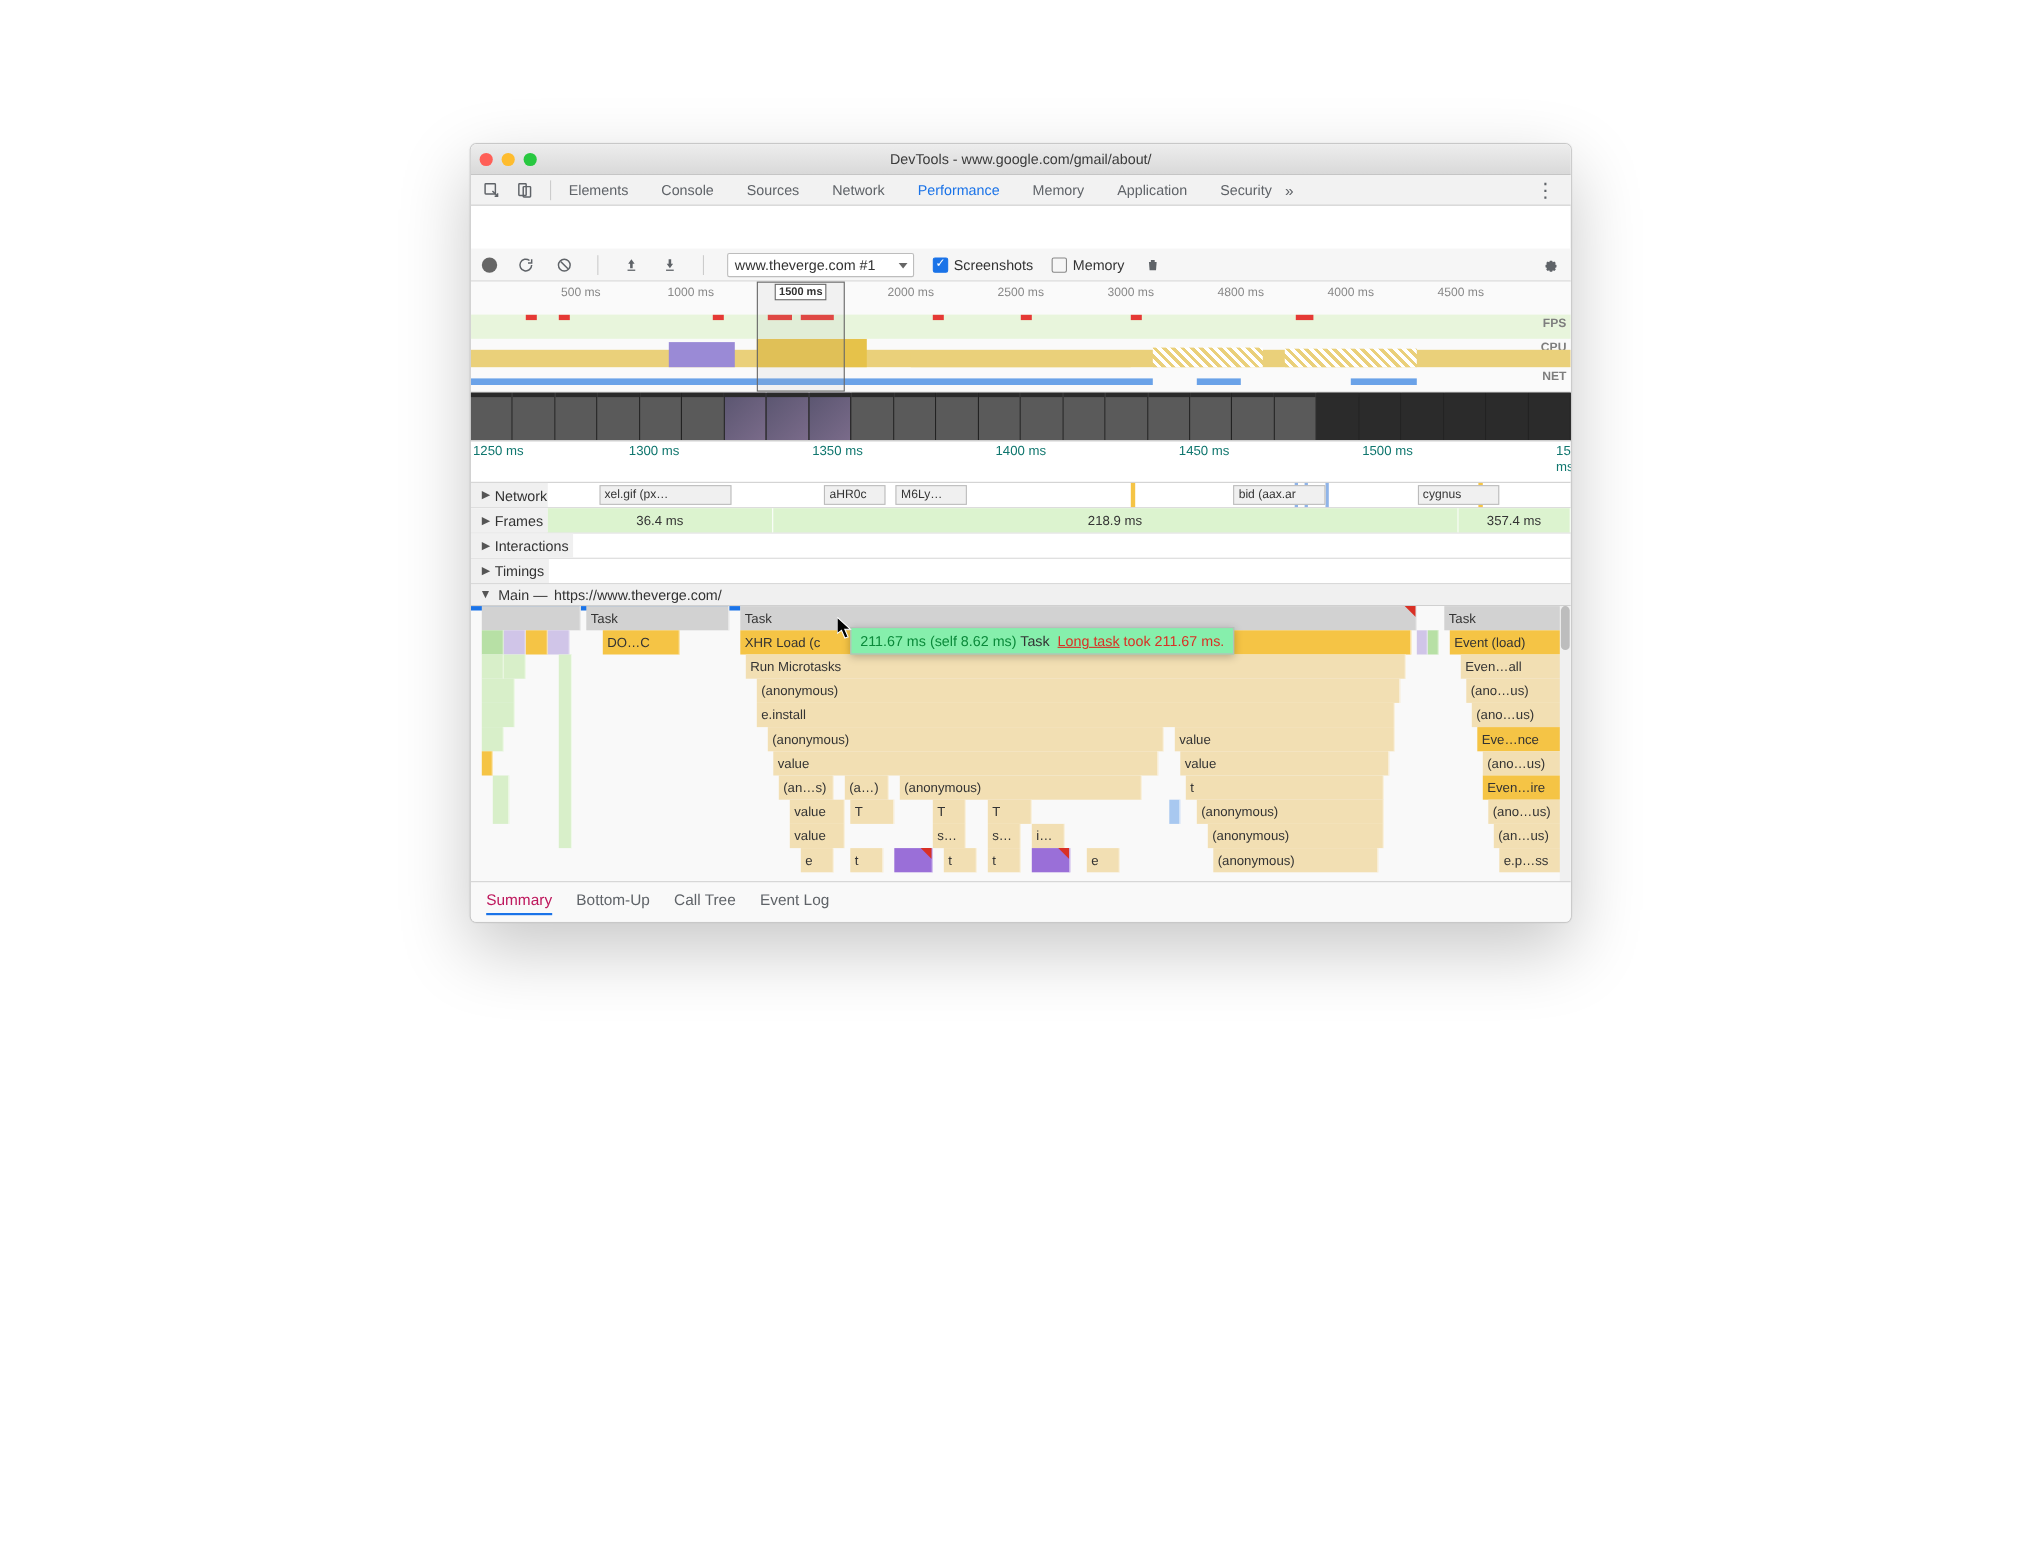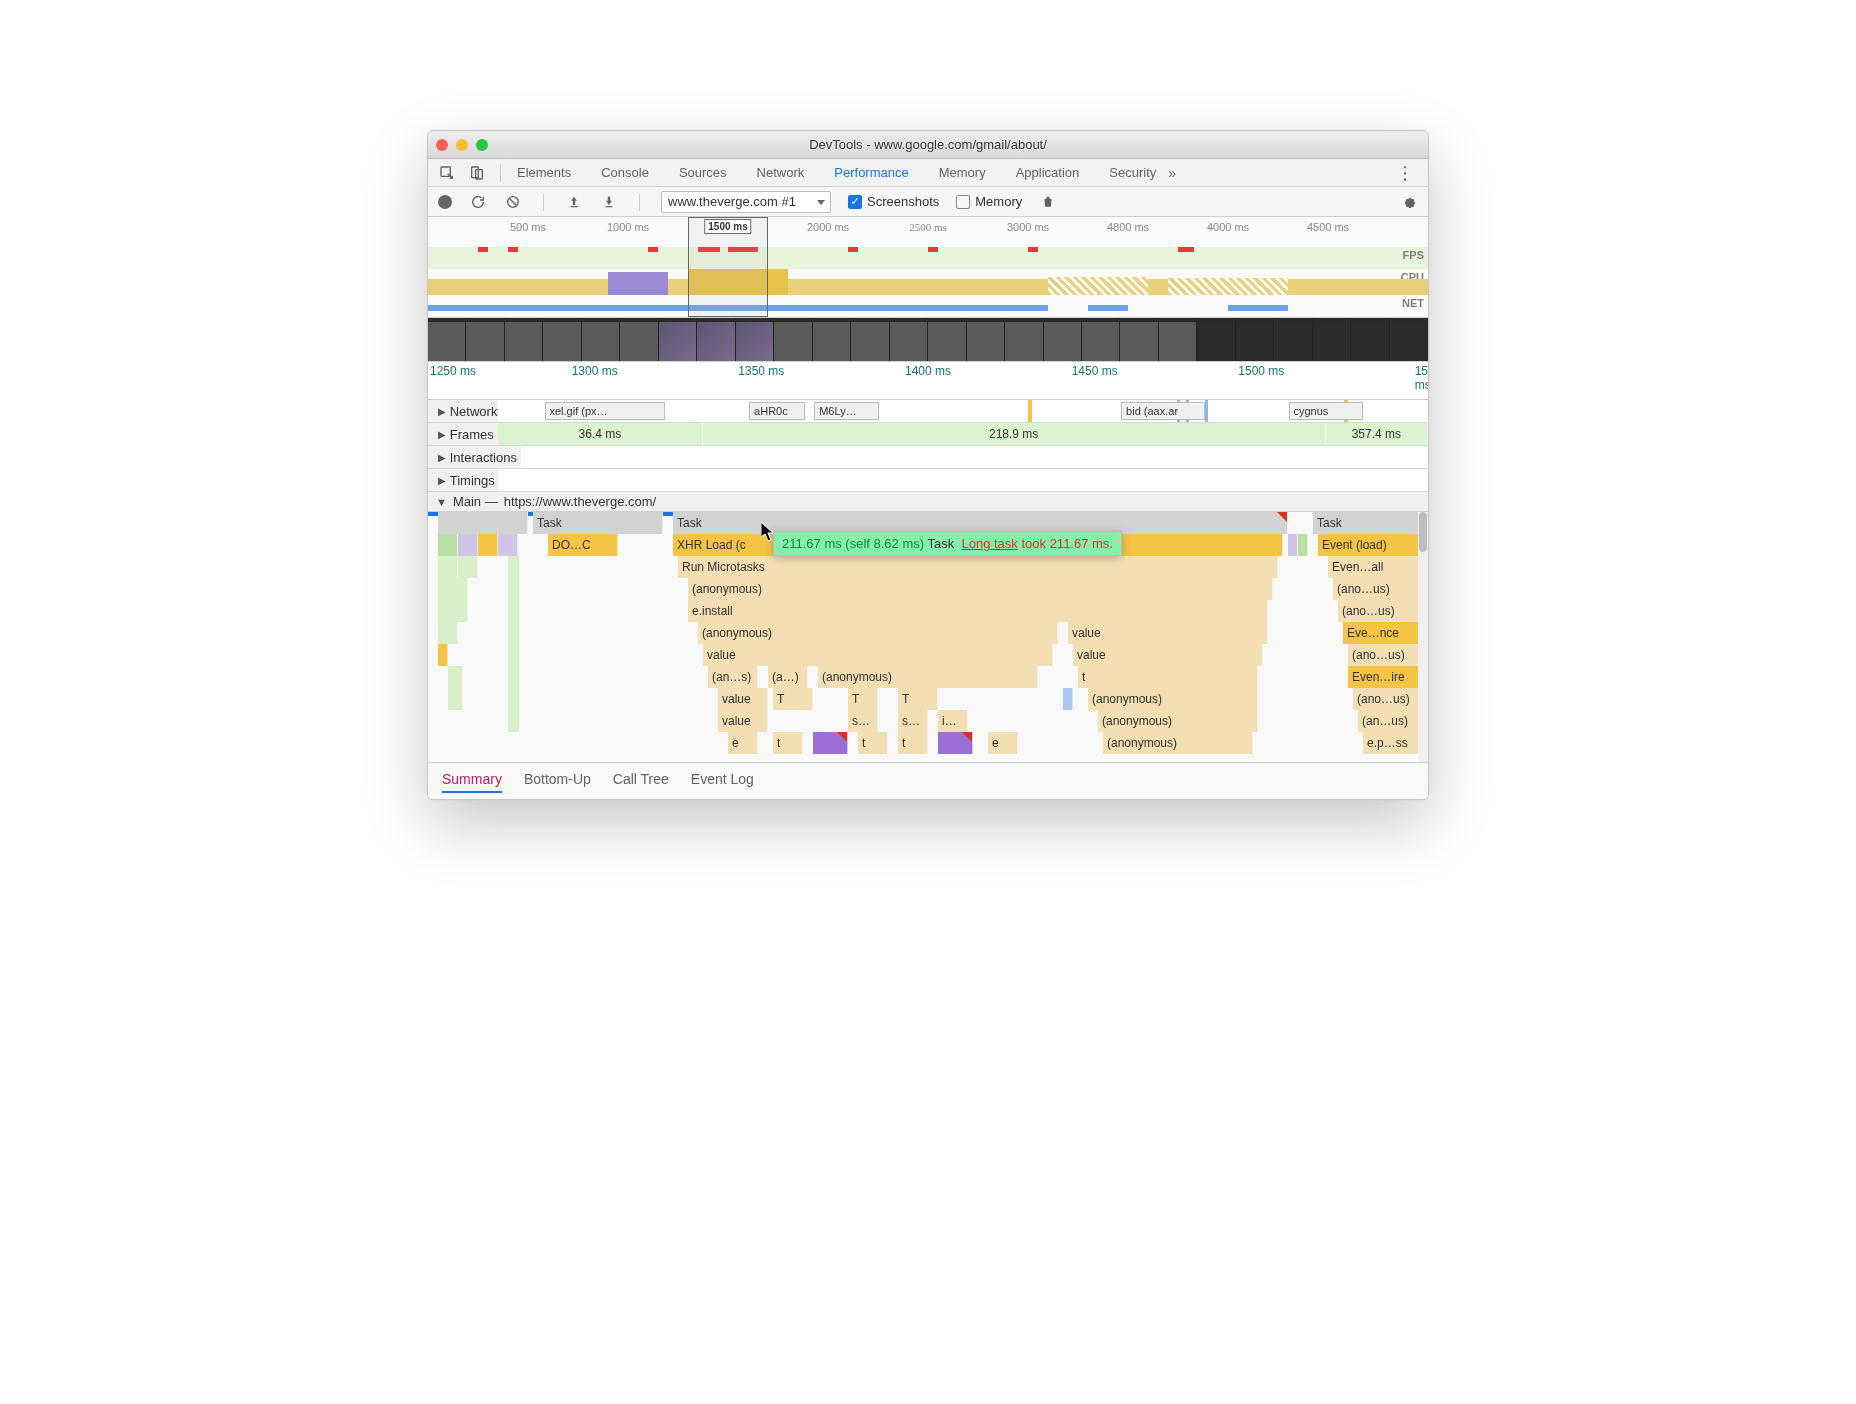--- a/index.html
+++ b/index.html
@@ -59,20 +59,21 @@
 
   .toolbar {
     height: 30px;
     display:flex;
     align-items:center;
     gap:17px;
     padding: 0 10px;
     border-bottom: 1px solid #cfcfcf;
     background:#f6f6f6;
     font-size:13px;
+    margin-top:39px;
   }
   .rec-dot { width:14px; height:14px; border-radius:50%; background:#666; }
   .ticon { width:18px; height:18px; display:flex; align-items:center; justify-content:center; color:#5f6368; }
   .select {
     border:1px solid #bdbdbd; border-radius:2px;
     height:22px; display:flex; align-items:center; padding:0 18px 0 6px;
     background:#fff; position:relative; color:#333; font-size:13px;
     min-width: 170px;
   }
   .select::after {
@@ -361,21 +362,21 @@
         </svg>
     </div>
   </div>
 
   <div class="overview">
     <div class="ov-ruler" id="ov-ruler">
         <div class="tick" style="left: 10%;">500 ms</div>
         <div class="tick" style="left: 20%;">1000 ms</div>
         <div class="tick" style="left: 30%;">1500 ms</div>
         <div class="tick" style="left: 40%;">2000 ms</div>
-        <div class="tick" style="left: 50%; font-family: Liberation Serif, serif;">2500 ms</div>
+        <div class="tick" style="left: 50%;">2500 ms</div>
         <div class="tick" style="left: 60%;">3000 ms</div>
         <div class="tick" style="left: 70%;">4800 ms</div>
         <div class="tick" style="left: 80%;">4000 ms</div>
         <div class="tick" style="left: 90%;">4500 ms</div>
       </div>
     <div class="ov-fps">
       <div class="ov-label">FPS</div>
       <div class="red-tick" style="left:5%"></div>
       <div class="red-tick" style="left:8%"></div>
       <div class="red-tick" style="left:22%"></div>

